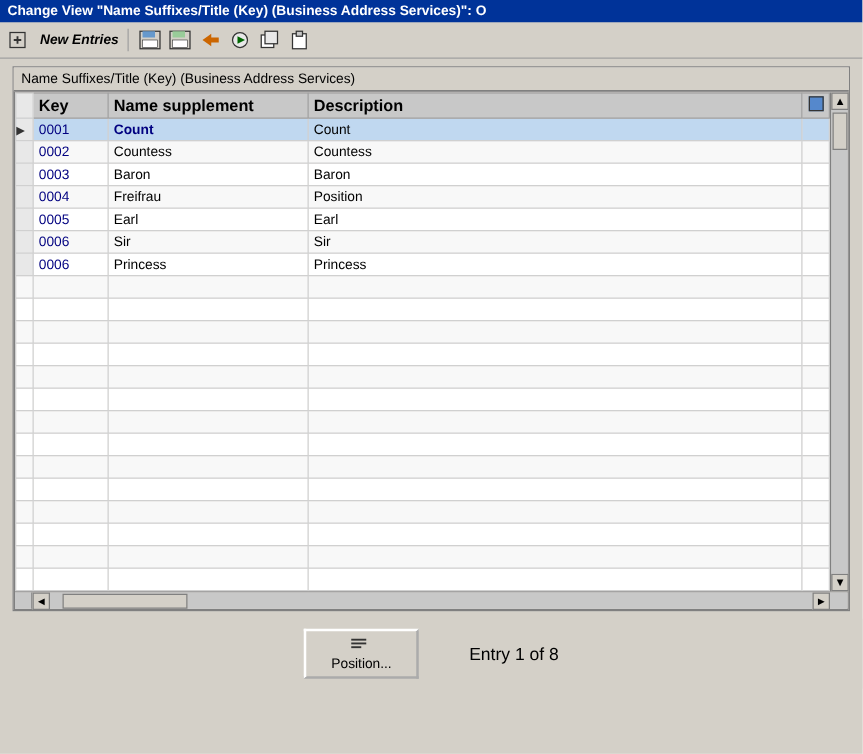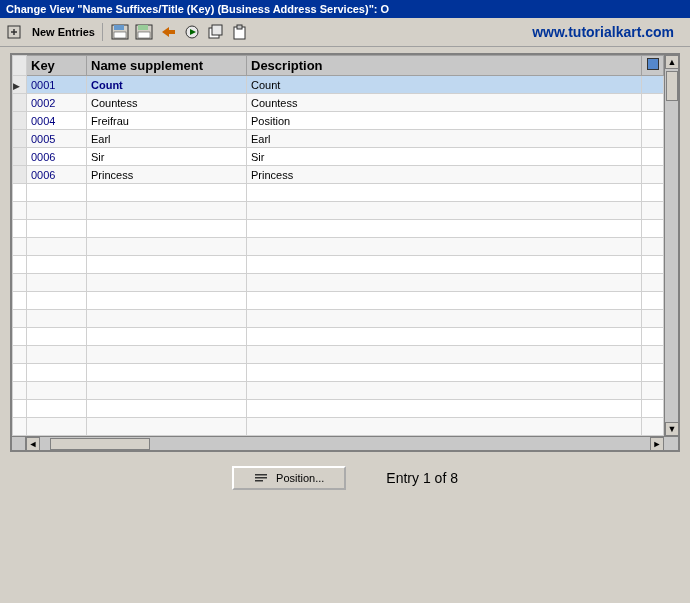--- a/index.html
+++ b/index.html
@@ -48,20 +48,21 @@
       height: 18px;
       background: #a0a0a0;
       margin: 0 3px;
     }
 
     .toolbar-label {
       font-size: 11px;
       color: #000;
       font-weight: bold;
       margin-left: 2px;
+      font-style: italic;
     }
 
     .watermark {
       color: #003399;
       font-size: 14px;
       font-weight: bold;
       margin-left: auto;
       margin-right: 10px;
     }
 
@@ -157,20 +158,21 @@
     .position-btn {
       background: #d4d0c8;
       border: 2px outset #ffffff;
       padding: 4px 20px;
       font-size: 11px;
       cursor: pointer;
       display: flex;
       align-items: center;
       gap: 4px;
       color: #000;
+      flex-direction: column;
     }
 
     .entry-info {
       font-size: 14px;
       color: #000;
     }
 
     .table-outer {
       position: relative;
       border: 1px solid #808080;
@@ -329,26 +331,26 @@
     </svg>
   </div>
 
   <div class="toolbar-icon" title="Paste">
     <svg width="18" height="16" viewBox="0 0 18 16">
       <rect x="3" y="3" width="11" height="12" fill="white" stroke="#333" stroke-width="1"></rect>
       <rect x="6" y="1" width="5" height="4" fill="#c8c8c8" stroke="#333" stroke-width="1"></rect>
     </svg>
   </div>
 
-  <div class="watermark">www.tutorialkart.com</div>
 </div>
 
 <div class="main-content">
 
   <div class="panel">
+    <div class="panel-title">Name Suffixes/Title (Key) (Business Address Services)</div>
 
     <div class="table-outer">
       <div class="table-scroll-area">
 
         <div class="table-main">
           <table>
             <thead>
               <tr>
                 <th class="row-selector" style="width:14px;"></th>
                 <th class="key-col">Key</th>
@@ -370,20 +372,27 @@
                 </tr>
                 <tr>
                   <td class="row-selector"></td>
                   <td class="key-cell">0002</td>
                   <td>Countess</td>
                   <td>Countess</td>
                   <td></td>
                 </tr>
                 <tr>
                   <td class="row-selector"></td>
+                  <td class="key-cell">0003</td>
+                  <td>Baron</td>
+                  <td>Baron</td>
+                  <td></td>
+                </tr>
+                <tr>
+                  <td class="row-selector"></td>
                   <td class="key-cell">0004</td>
                   <td>Freifrau</td>
                   <td>Position</td>
                   <td></td>
                 </tr>
                 <tr>
                   <td class="row-selector"></td>
                   <td class="key-cell">0005</td>
                   <td>Earl</td>
                   <td>Earl</td>

